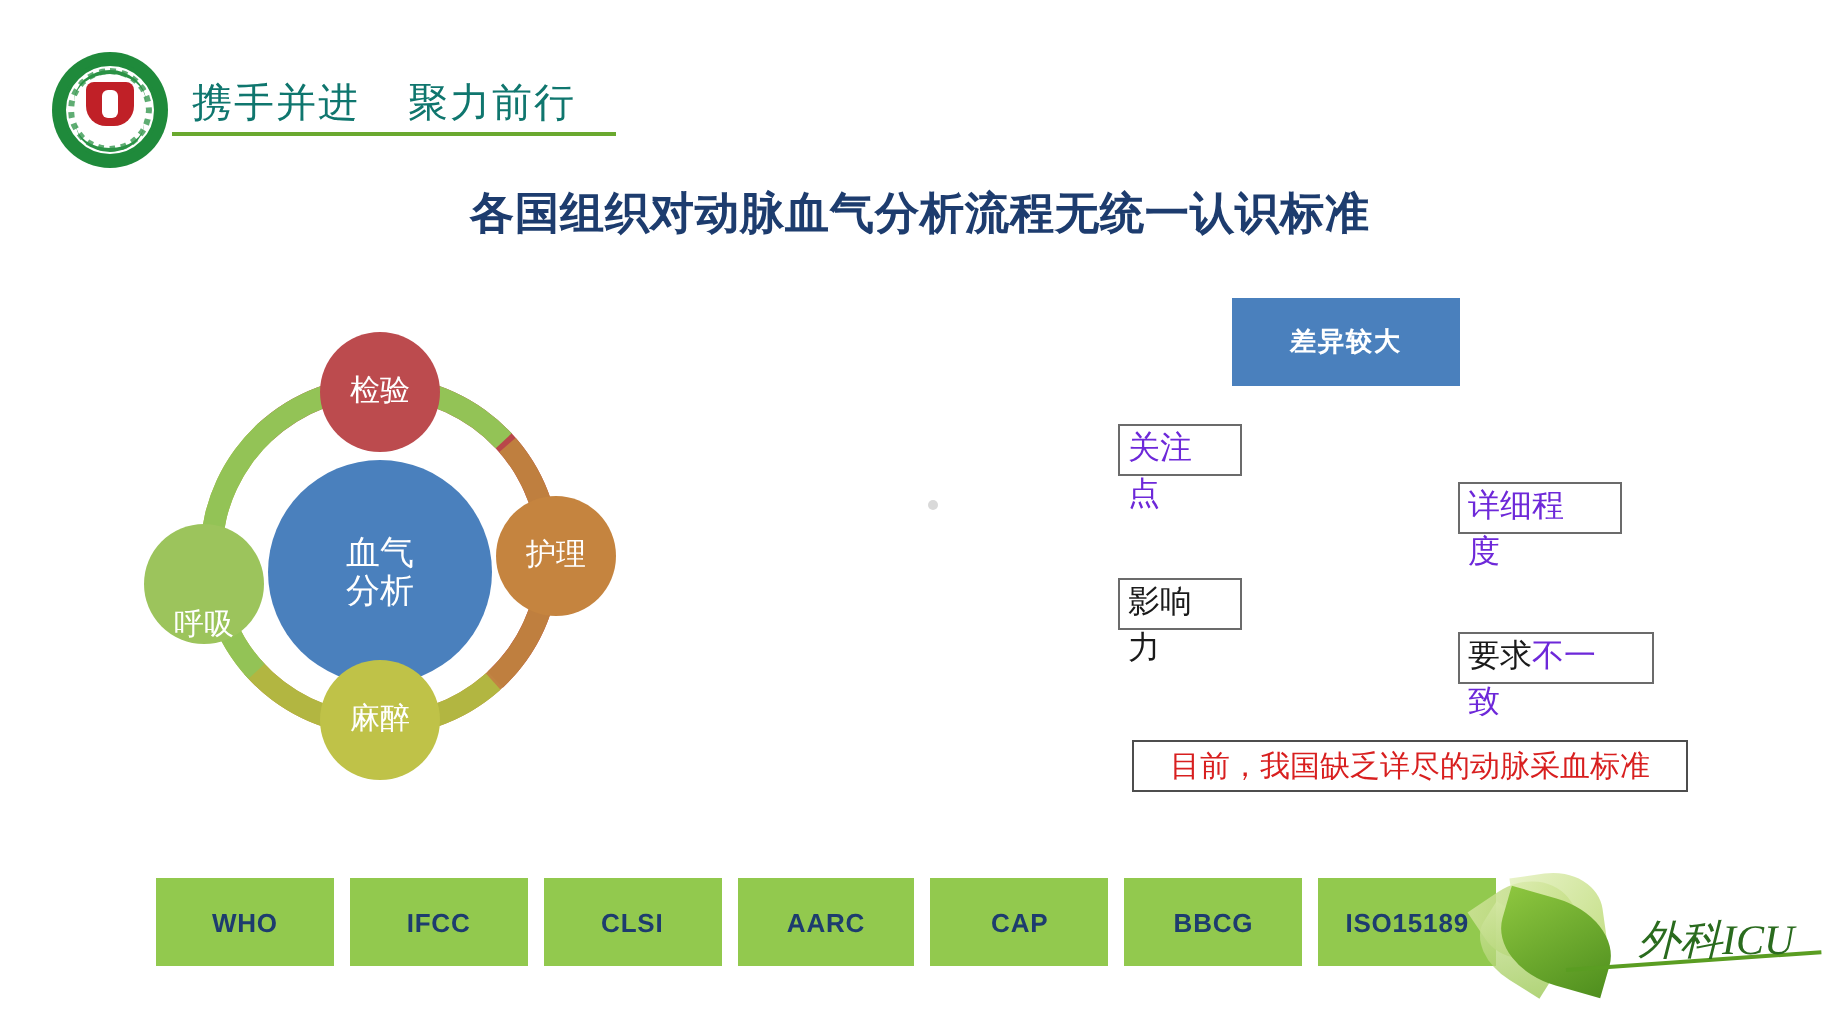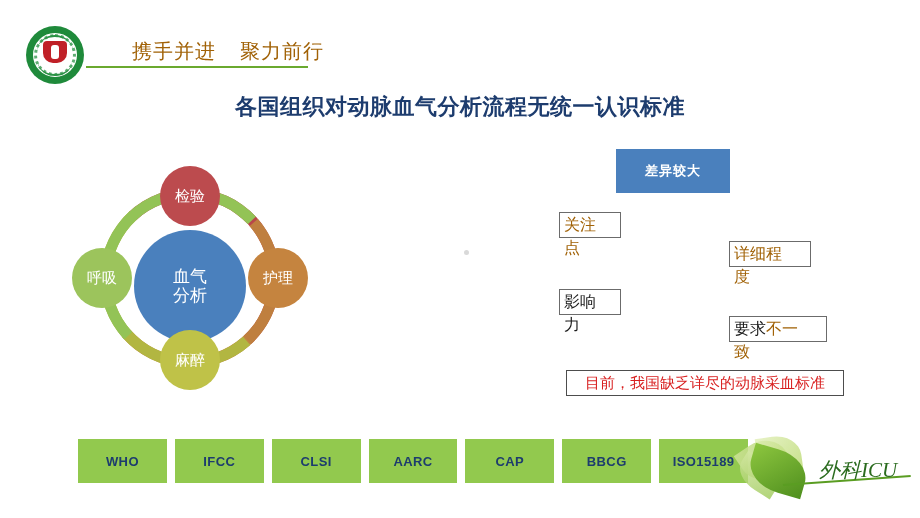--- a/index.html
+++ b/index.html
@@ -81,24 +81,23 @@
     border-bottom: 2px solid #2a9245;
     border-radius: 0 0 50% 50% / 0 0 100% 100%;
   }
 
   #header-slogan {
     position: absolute;
     left: 96px;
     top: 38px;
     font-family: "Liberation Serif", "DejaVu Serif", serif;
     font-size: 20px;
-    color: #a16207;
+    color: #0f766e;
     letter-spacing: 1px;
     white-space: pre;
-    margin-left: 36px;
   }
   #header-rule {
     position: absolute;
     left: 86px;
     top: 66px;
     width: 222px;
     height: 2px;
     background: #6aa92f;
   }
 
@@ -165,23 +164,24 @@
     width: 60px; height: 60px;
     background: #c5843f;
   }
   #cycle .node.bottom {
     left: 88px; top: 164px;
     width: 60px; height: 60px;
     background: #bfc248;
     text-align: center;
   }
   #cycle .node.left {
-    left: 0px; top: 82px;
+    left: 0px; top: 96px;
     width: 60px; height: 60px;
     background: #9cc45c;
+    align-items: flex-end;
   }
 
   
   #callout-blue {
     position: absolute;
     left: 616px;
     top: 149px;
     width: 114px;
     height: 44px;
     background: #4a80bd;
@@ -218,21 +218,21 @@
   #label-focus .frame  { width: 62px; height: 26px; }
   #label-influence  { left: 559px; top: 289px; }
   #label-influence .frame { width: 62px; height: 26px; }
   #label-detail     { left: 729px; top: 241px; }
   #label-detail .frame { width: 82px; height: 26px; }
   #label-detail .txt   { width: 82px; }
   #label-require    { left: 729px; top: 316px; }
   #label-require .frame { width: 98px; height: 26px; }
   #label-require .txt   { width: 98px; }
 
-  .red  { color: #a16207; }
+  .red  { color: #6d28d9; }
   .black{ color: #1a1a1a; }
 
   
   #banner-conclusion {
     position: absolute;
     left: 566px;
     top: 370px;
     width: 278px;
     height: 26px;
     border: 1px solid #4d4d4d;

